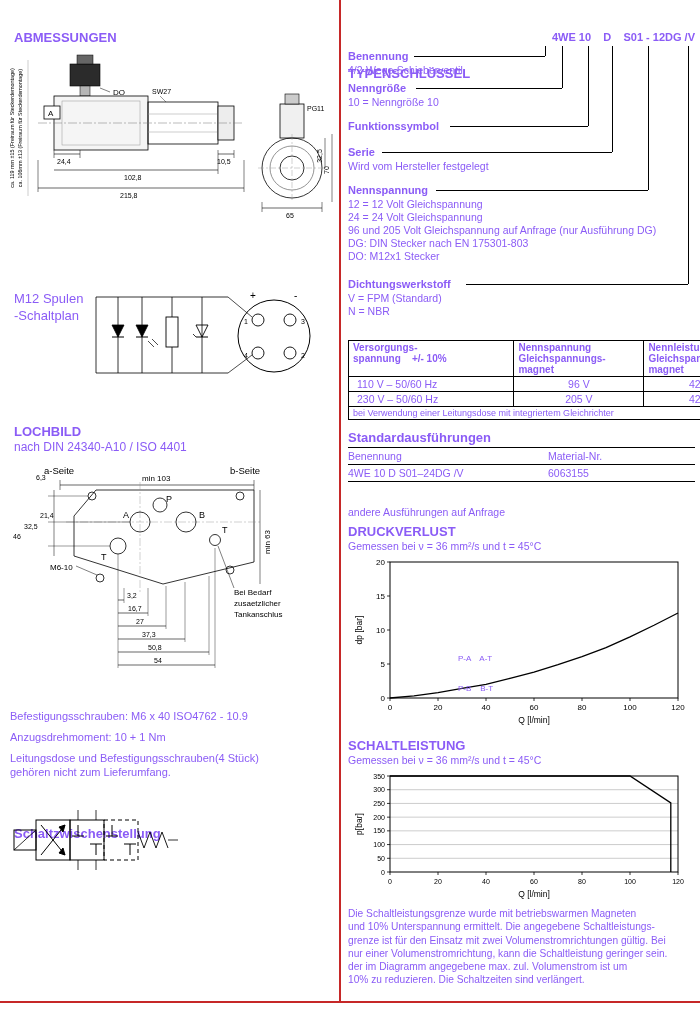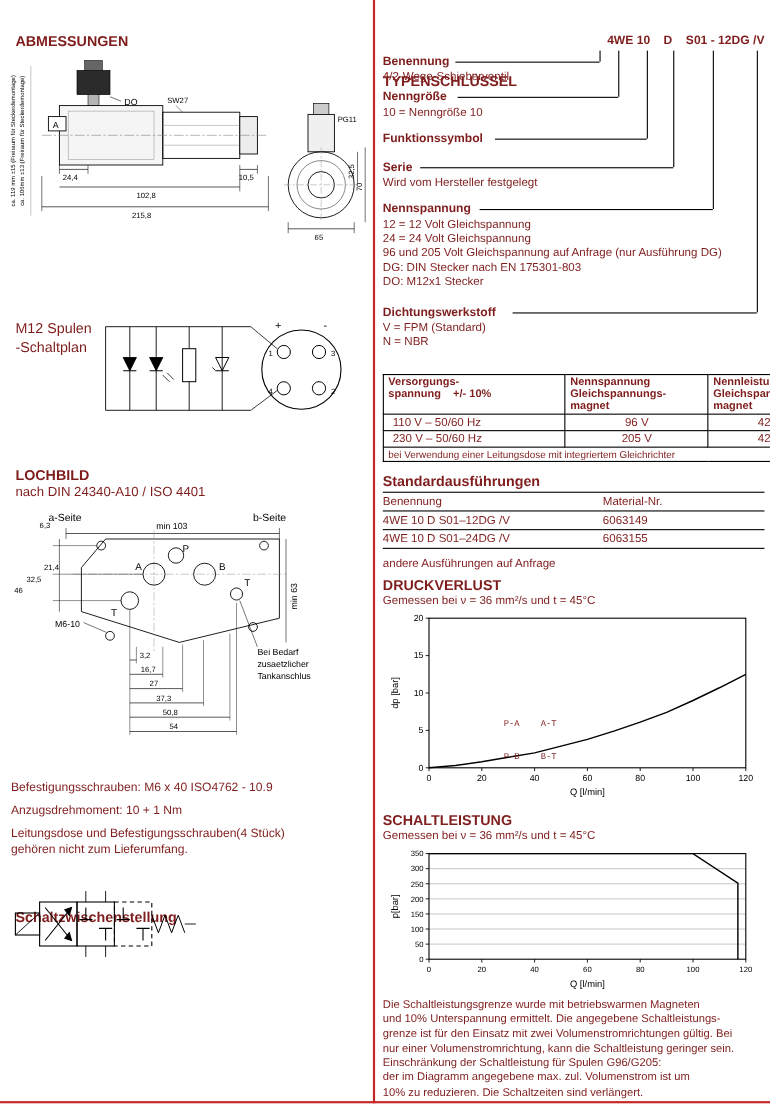--- a/index.html
+++ b/index.html
@@ -1,29 +1,29 @@
 <!DOCTYPE html>
 <html><head>
 <meta charset="utf-8">
 <style>
   * { margin:0; padding:0; box-sizing:border-box; }
   body { background:#fff; }
   .page { position:relative; width:700px; height:1013px; background:#fff;
-          font-family:"Liberation Sans", sans-serif; color:#7f1d1d; overflow:hidden; }
+          font-family:"Liberation Sans", sans-serif; color:#8b5cf6; overflow:hidden; }
   .abs { position:absolute; }
   .h13 { font-size:13px; font-weight:bold; }
   .sub { font-size:10.5px; }
   .val { font-size:10.5px; }
   .lbl { font-size:11px; font-weight:bold; }
   .note { font-size:11px; }
   .code { font-weight:bold; font-size:11px; text-align:right; white-space:pre; }
   .lv { width:1px; background:#000; }
   .lh { height:1px; background:#000; }
   .red-line { background:#c62828; }
-  .anno { font-size:8px; line-height:10px; white-space:pre;font-family:Liberation Mono, monospace; }
+  .anno { font-size:8px; line-height:10px; white-space:pre; }
   .fl { font-size:10.2px; line-height:13.3px; white-space:nowrap; }
   .vtable { border-collapse:collapse; width:411px; }
   .vtable th, .vtable td { border:1px solid #000; padding:1px 4px; }
   .vtable th { font-size:10px; font-weight:bold; text-align:left; vertical-align:top; white-space:pre-wrap; }
   .vtable td { font-size:10.5px; text-align:center; }
   .vtable td.supply { text-align:left; padding-left:8px; }
   .vtable .foot { font-size:9px; text-align:left; font-weight:normal; }
   .stable { border-collapse:collapse; width:347px; font-size:10.5px; }
   .stable th, .stable td { text-align:left; padding:2px 0; border-bottom:1px solid #000; font-weight:normal; }
   .stable th { border-top:1px solid #000; }
@@ -326,24 +326,20 @@
         <col style="width:200px">
         <col style="width:147px">
       </colgroup>
     <thead>
       <tr>
         <th>Benennung</th>
         <th>Material-Nr.</th>
       </tr>
     </thead>
     <tbody>
-      <tr>
-        <td>4WE 10 D S01–12DG /V</td>
-        <td>6063149</td>
-      </tr>
       <tr>
         <td>4WE 10 D S01–24DG /V</td>
         <td>6063155</td>
       </tr>
     </tbody>
   </table>
   <div class="abs val" style="left:348px; top:506px;">andere Ausführungen auf Anfrage</div>
 
   <div class="abs h13" style="left:348px; top:524px;">DRUCKVERLUST</div>
   <div class="abs sub" style="left:348px; top:540px;">Gemessen bei ν = 36 mm²/s und t = 45°C</div>
@@ -425,18 +421,17 @@
       <text x="182" y="127" text-anchor="middle" font-size="8.5">Q [l/min]</text>
       <text x="10" y="54" text-anchor="middle" font-size="8.5" transform="rotate(-90 10 54)">p[bar]</text>
       <polyline points="38,6 278,6 318.8,32.879999999999995 318.8,102" fill="none" stroke="#000" stroke-width="1.3"></polyline>
     </svg>
 
   <div class="abs" style="left:348px; top:907px;">
     <div class="fl">Die Schaltleistungsgrenze wurde mit betriebswarmen Magneten</div>
     <div class="fl">und 10% Unterspannung ermittelt. Die angegebene Schaltleistungs-</div>
     <div class="fl">grenze ist für den Einsatz mit zwei Volumenstromrichtungen gültig. Bei</div>
     <div class="fl">nur einer Volumenstromrichtung, kann die Schaltleistung geringer sein.</div>
-    <div class="fl">Einschränkung der Schaltleistung für Spulen G96/G205:</div>
     <div class="fl">der im Diagramm angegebene max. zul. Volumenstrom ist um</div>
     <div class="fl">10% zu reduzieren. Die Schaltzeiten sind verlängert.</div>
   </div>
 
 </div>
 
 </body></html>

